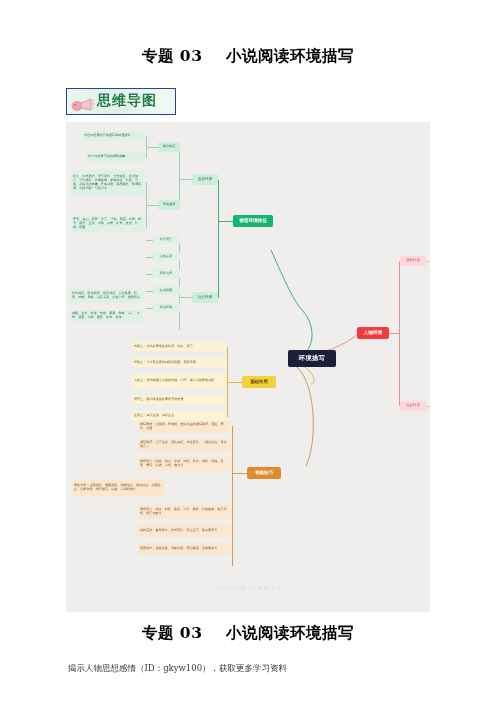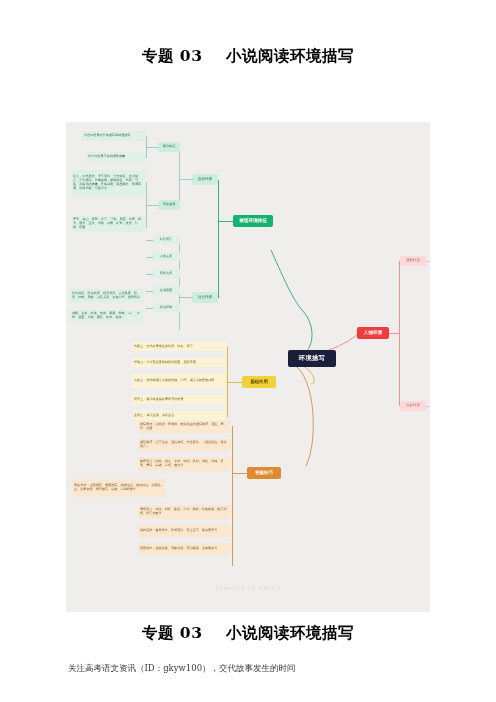--- a/index.html
+++ b/index.html
@@ -133,20 +133,31 @@
   .v-pinklt{background:#f3b9bc;}
   svg.curves{position:absolute;left:0;top:0;width:364px;height:490px;overflow:visible;}
 </style>
 </head>
 <body>
 
 <div class="page">
 
   <div class="doc-title">专题 03    小说阅读环境描写</div>
 
+  <div class="mm-badge">
+    <span class="mm-badge-icon">
+      <svg viewBox="0 0 24 18" width="24" height="18">
+        <ellipse cx="6" cy="11" rx="5" ry="4.5" fill="#f4a6b4" stroke="#d98090" stroke-width="0.7"></ellipse>
+        <path d="M10 8 L20 4 L20 15 L10 13 Z" fill="#f7c3cd" stroke="#d98090" stroke-width="0.7"></path>
+        <circle cx="4" cy="10" r="1" fill="#b8606f"></circle>
+        <path d="M21 6 L23 5 M21 9 L23.4 9 M21 12 L23 13" stroke="#d98090" stroke-width="0.8" fill="none"></path>
+      </svg>
+    </span>
+    <span class="mm-badge-text">思维导图</span>
+  </div>
 
   <div class="canvas">
 
     <svg class="curves">
 
       <path d="M232,237 C250,237 258,225 258,220 C258,214 250,213 243,215 C232,218 226,228 226,236 Z" fill="none"></path>
       <path d="M230,236 C248,232 252,205 236,188 C226,177 215,150 205,128" stroke="#3fae7d" stroke-width="1" fill="none"></path>
       <path d="M228,240 C248,246 252,262 245,262" stroke="#d9bb3c" stroke-width="1" fill="none"></path>
       <path d="M228,243 C250,256 252,320 240,344" stroke="#d79a55" stroke-width="1" fill="none"></path>
       <path d="M248,232 C268,228 282,220 292,212" stroke="#ef8f8f" stroke-width="1" fill="none"></path>
@@ -222,15 +233,15 @@
     <div class="node n-pink" style="left:334px;top:134px;width:26px;height:10px;">自然环境</div>
     <div class="ln v-pinklt" style="left:360px;top:139px;width:9px;height:1px;"></div>
 
     <div class="node n-pink" style="left:334px;top:279px;width:26px;height:10px;">社会环境</div>
     <div class="ln v-pinklt" style="left:360px;top:284px;width:9px;height:1px;"></div>
 
     <div class="watermark">Powered by XMind</div>
   </div>
 
   <div class="doc-title-bottom">专题 03    小说阅读环境描写</div>
-  <div class="footer-note">关注高考语文资讯（ID：gkyw100），交代故事发生的时间</div>
+  <div class="footer-note">揭示人物思想感情（ID：gkyw100），获取更多学习资料</div>
 
 </div>
 
 </body></html>

